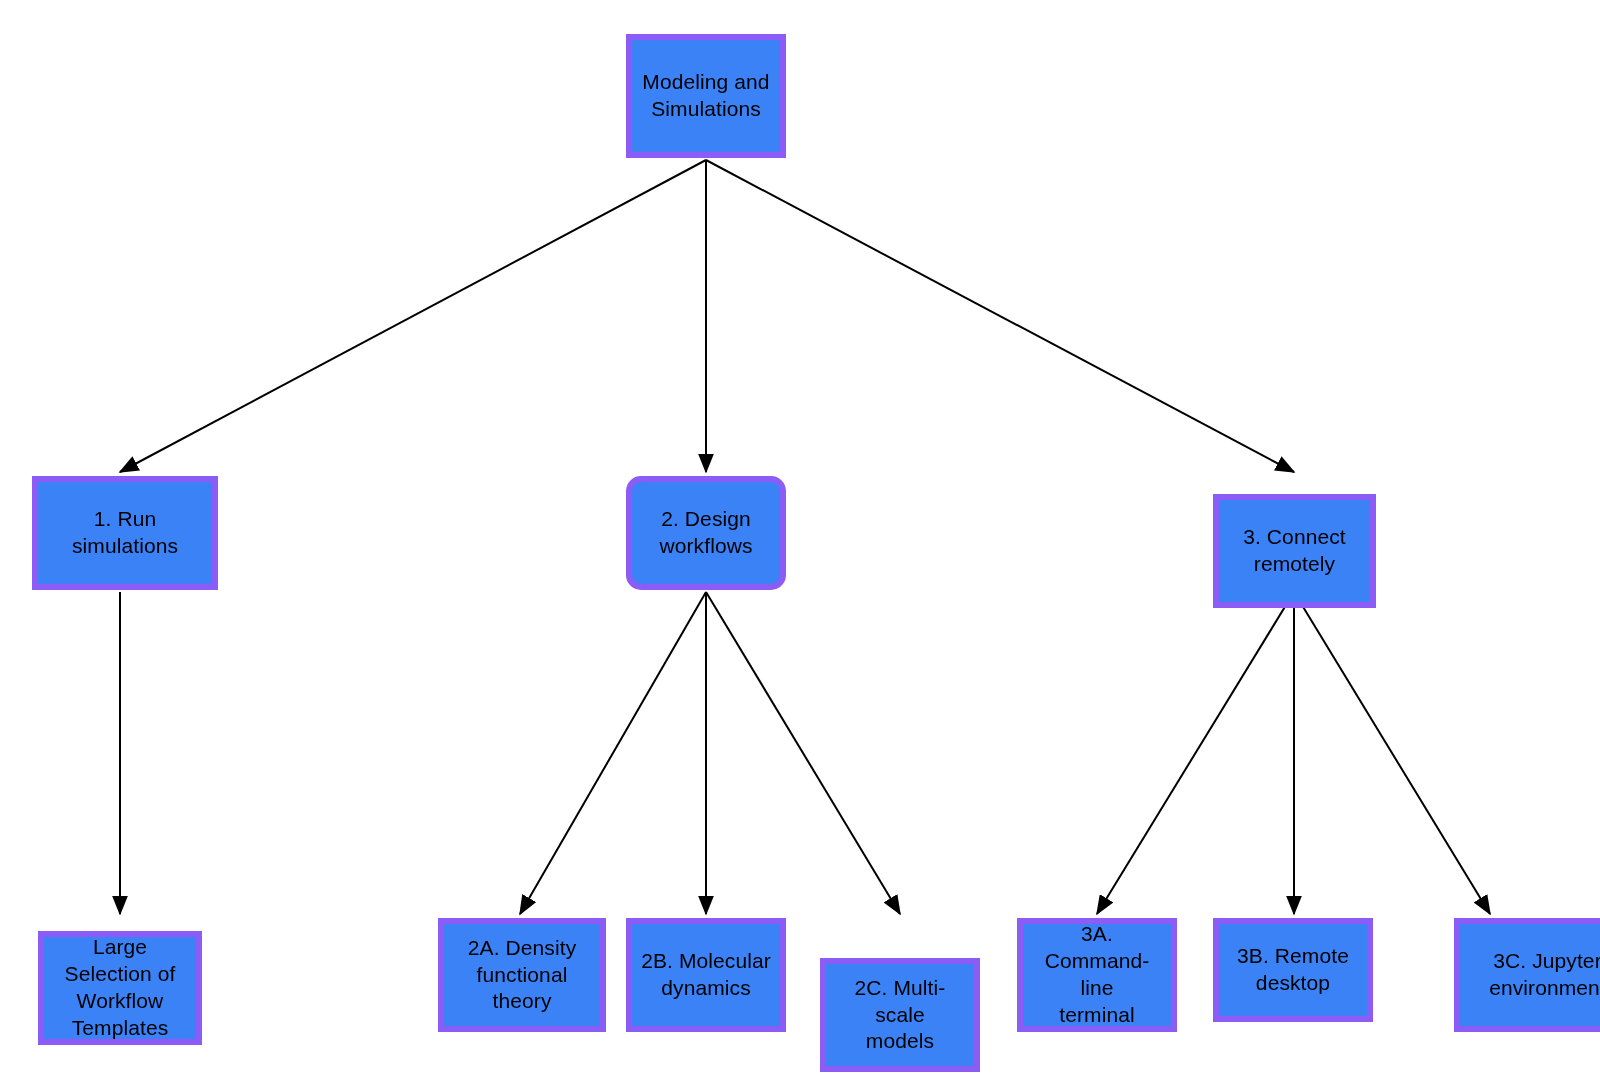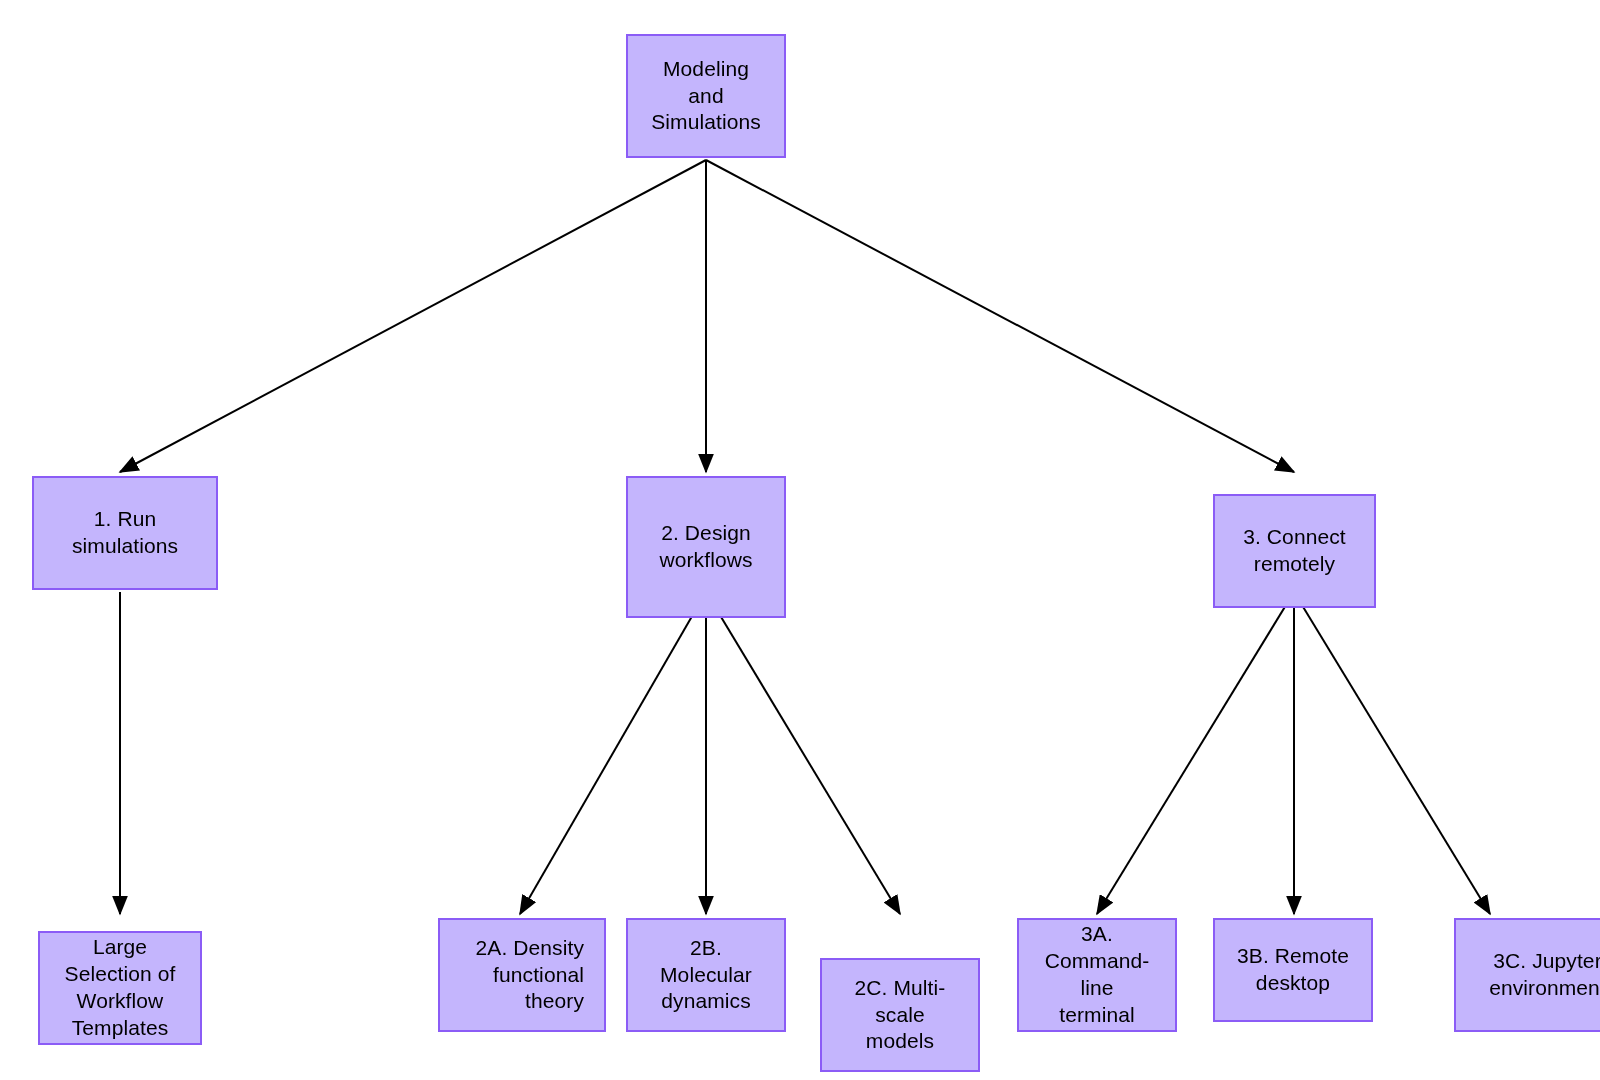--- a/index.html
+++ b/index.html
@@ -21,31 +21,31 @@
     position: absolute;
     left: 0;
     top: 0;
     width: 1600px;
     height: 1080px;
     pointer-events: none;
   }
   .node {
     position: absolute;
     box-sizing: border-box;
-    border: 2px solid #8b5cf6;
-    background: #c4b5fd;
+    border: 6px solid #8b5cf6;
+    background: #3b82f6;
     display: flex;
     align-items: center;
     justify-content: center;
     text-align: center;
     color: #000000;
     font-size: 21px;
     line-height: 1.28;
     letter-spacing: 0.1px;
-    padding: 2px 20px;
+    padding: 2px 6px;
     z-index: 2;
   }
   .node .label {
     display: block;
     width: 100%;
     white-space: pre-line;
   }
 </style>
 </head>
 <body>
@@ -72,35 +72,35 @@
   </svg>
   <div id="node-layer">
       <div class="node" style="left: 626px; top: 34px; width: 160px; height: 124px;">
         <span class="label">Modeling and
 Simulations</span>
       </div>
       <div class="node" style="left: 32px; top: 476px; width: 186px; height: 114px;">
         <span class="label">1. Run
 simulations</span>
       </div>
-      <div class="node" style="left: 626px; top: 476px; width: 160px; height: 142px;">
+      <div class="node" style="left: 626px; top: 476px; width: 160px; height: 114px; border-radius: 15px;">
         <span class="label">2. Design
 workflows</span>
       </div>
       <div class="node" style="left: 1213px; top: 476px; width: 163px; height: 114px; margin-top: 18px;">
         <span class="label">3. Connect
 remotely</span>
       </div>
       <div class="node" style="left: 38px; top: 918px; width: 164px; height: 114px; margin-top: 13px;">
         <span class="label">Large
 Selection of
 Workflow
 Templates</span>
       </div>
-      <div class="node" style="left: 438px; top: 918px; width: 168px; height: 114px; text-align: right;">
+      <div class="node" style="left: 438px; top: 918px; width: 168px; height: 114px;">
         <span class="label">2A. Density
 functional
 theory</span>
       </div>
       <div class="node" style="left: 626px; top: 918px; width: 160px; height: 114px;">
         <span class="label">2B. Molecular
 dynamics</span>
       </div>
       <div class="node" style="left: 820px; top: 918px; width: 160px; height: 114px; margin-top: 40px;">
         <span class="label">2C. Multi-scale

